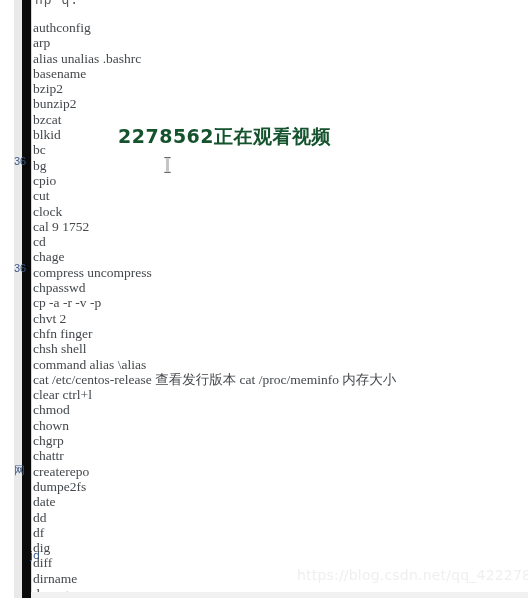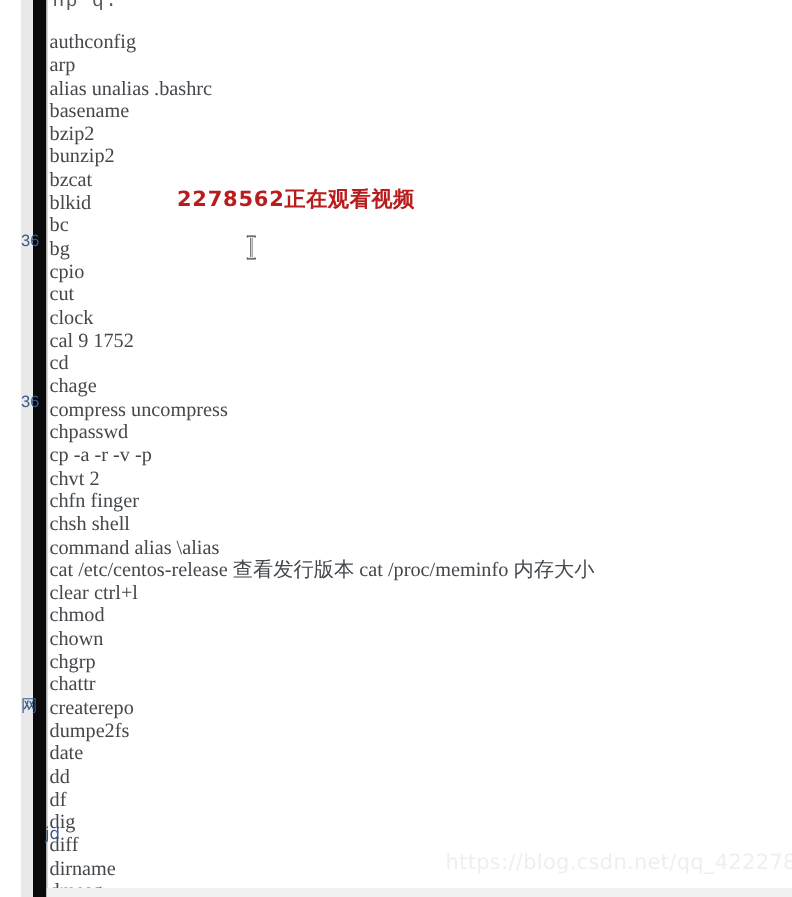--- a/index.html
+++ b/index.html
@@ -102,23 +102,23 @@
     width: 7px;
     height: 16px;
   }
 
   
   .watermark-center {
     position: absolute;
     left: 104px;
     top: 124px;
     font-family: "DejaVu Sans", sans-serif;
-    font-size: 14px;
+    font-size: 19px;
     font-weight: 600;
-    color: #b91c1c;
+    color: #14532d;
     letter-spacing: 0.5px;
     white-space: nowrap;
     pointer-events: none;
   }
   .watermark-url {
     position: absolute;
     left: 283px;
     top: 567px;
     font-family: "DejaVu Sans", sans-serif;
     font-size: 14px;

